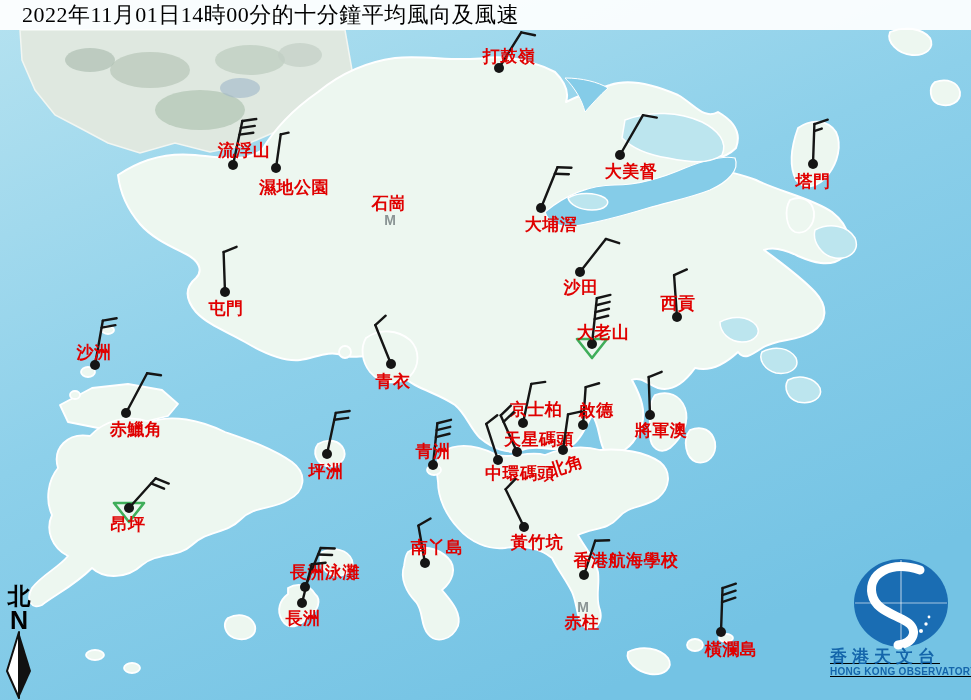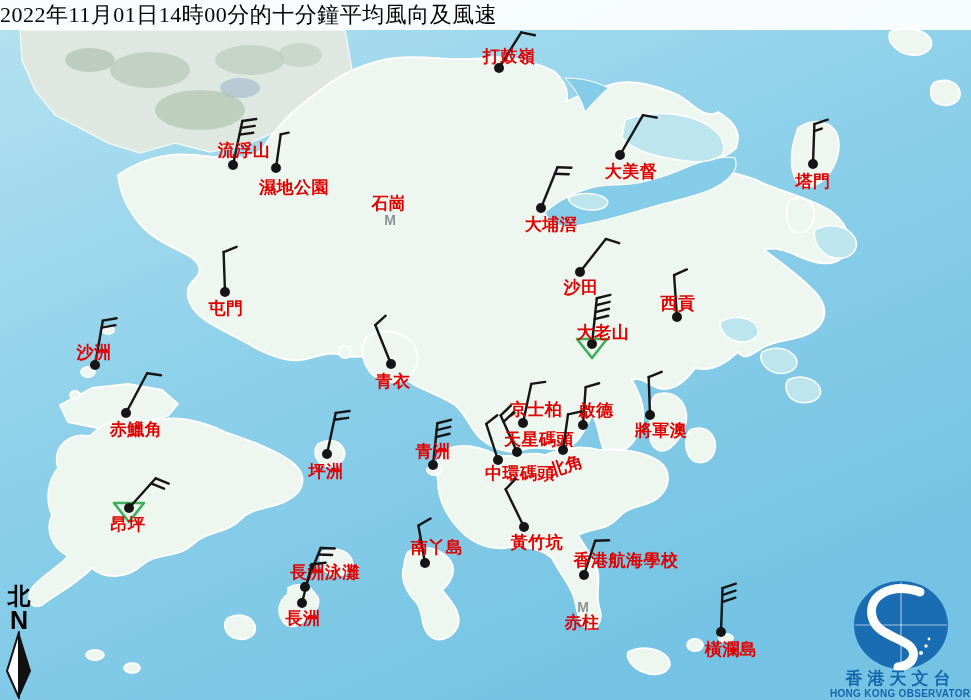--- a/index.html
+++ b/index.html
@@ -1,28 +1,28 @@
 <!DOCTYPE html>
 <html><head>
 <meta charset="utf-8">
 <style>
   html,body{margin:0;padding:0;}
   .screen{position:relative;width:971px;height:700px;overflow:hidden;font-family:"Liberation Sans",sans-serif;background:#8dd0ea;}
   #map{position:absolute;left:0;top:0;}
   .titlebar{position:absolute;left:0;top:0;width:971px;height:30px;background:rgba(255,255,255,0.93);
     font-family:"Liberation Serif","DejaVu Serif",serif;font-size:22px;color:#000;line-height:30px;
-    padding-left:0;box-sizing:border-box;letter-spacing:0.5px;white-space:nowrap;}
+    padding-left:22px;box-sizing:border-box;letter-spacing:0.5px;white-space:nowrap;}
   .stn-label{font-family:"Liberation Serif","DejaVu Serif",serif;font-size:17px;font-weight:bold;fill:#e00000;
     text-anchor:middle;dominant-baseline:central;letter-spacing:0.5px;}
   .m-label{font-family:"Liberation Sans","DejaVu Sans",sans-serif;font-size:14px;font-weight:bold;fill:#8a9494;
     text-anchor:middle;dominant-baseline:central;}
   .compass{position:absolute;left:2px;top:584px;width:34px;text-align:center;color:#000;}
   .north-char{font-family:"Liberation Serif","DejaVu Serif",serif;font-size:23px;font-weight:bold;line-height:25px;}
   .north-letter{font-family:"Liberation Sans",sans-serif;font-size:25px;font-weight:bold;line-height:22px;}
-  .logo{position:absolute;left:830px;top:578px;width:141px;text-align:center;}
+  .logo{position:absolute;left:830px;top:556px;width:141px;text-align:left;text-decoration:underline;}
   .logo-cn{font-family:"Liberation Serif","DejaVu Serif",serif;font-size:17px;font-weight:bold;color:#1566ab;
     letter-spacing:5px;line-height:18px;margin-top:-6px;white-space:nowrap;}
   .logo-en{font-family:"Liberation Sans",sans-serif;font-size:10px;font-weight:bold;color:#1566ab;
     letter-spacing:0.3px;line-height:12px;white-space:nowrap;}
 </style>
 </head>
 <body>
 
 <div class="screen">
 

